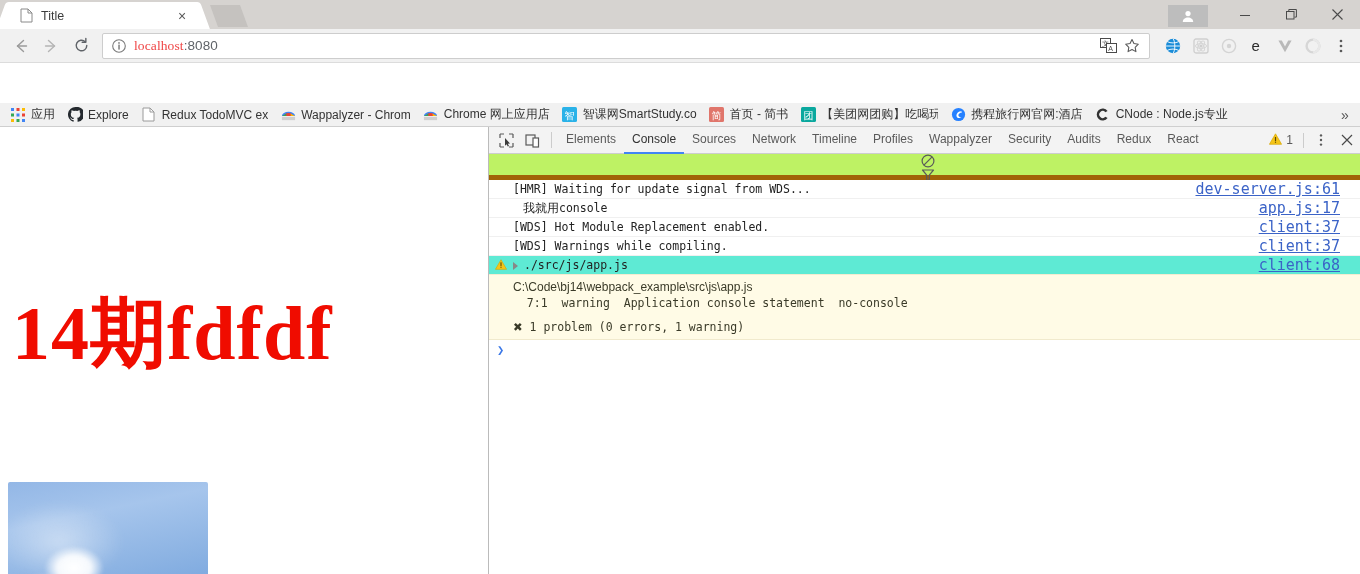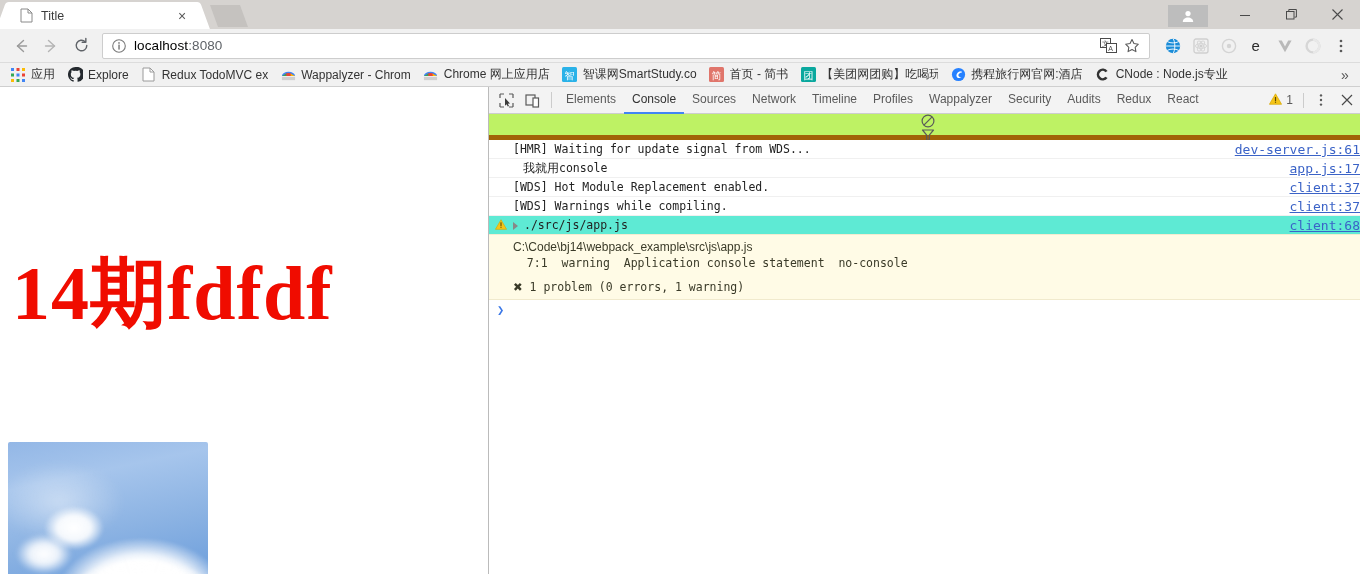--- a/index.html
+++ b/index.html
@@ -94,37 +94,38 @@
     background: #fff;
     border: 1px solid #cdcdcd;
     border-radius: 2px;
     display: flex; align-items: center;
     padding: 0 6px;
   }
   .info-icon {
     width: 16px; height: 16px; margin: 0 7px 0 2px; flex: 0 0 16px;
   }
   .omni-text { flex: 1; font-size: 13.5px; color: #202124; letter-spacing: .1px; }
-  .omni-text .host { color: #000000; }
+  .omni-text .host { color: #ef4444; font-family: Liberation Serif, serif; }
   .omni-text .port { color: #5f6368; }
   .omni-right { display: flex; align-items: center; gap: 2px; }
   .omni-icon { width: 22px; height: 22px; display: flex; align-items: center; justify-content: center; }
   .ext-strip { display: flex; align-items: center; gap: 2px; padding-left: 6px; }
   .ext-icon { width: 26px; height: 26px; display: flex; align-items: center; justify-content: center; }
   .menu-dots { width: 26px; height: 26px; display:flex; align-items:center; justify-content:center; }
 
   
   .bookmarks {
     height: 24px;
     background: #f1f1f1;
     display: flex; align-items: center;
     padding: 0 4px;
     border-bottom: 1px solid #cfcfcf;
     overflow: hidden;
     position: relative;
+    margin-top: 40px;
   }
   .bm {
     display: flex; align-items: center;
     height: 20px; padding: 0 6px;
     font-size: 12px; color: #333;
     white-space: nowrap;
     flex: 0 0 auto;
     max-width: 150px;
     overflow: hidden;
   }
@@ -250,23 +251,23 @@
     align-items: flex-start;
     min-height: 19px;
     border-bottom: 1px solid #f0f0f0;
     padding: 2px 0 1px 0;
     line-height: 15px;
   }
   .log-gutter { width: 24px; flex: 0 0 24px; display:flex; align-items:center; justify-content:center; padding-top:1px; }
   .log-msg { flex: 1; padding-left: 0px; white-space: pre-wrap; word-break: break-word; }
   .log-msg .cjk { font-family: "DejaVu Sans", "Liberation Sans", sans-serif; font-size: 12px; margin-left: 10px; }
   .log-src {
-    flex: 0 0 auto; padding-left: 12px;
+    flex: 0 0 auto; padding-right: 20px; padding-left: 12px;
     color: #3b63c7; text-decoration: underline;
-    font-size: 13px;
+    font-size: 15px;
   }
   .log-row.warning { background: #5eead4; border-bottom-color: #f3ecd0; }
   .log-row.warning .log-src { color: #3b63c7; }
   .warn-body {
     background: #fffbe6;
     border-bottom: 1px solid #f1eacd;
     padding: 4px 0 4px 24px;
     white-space: pre;
     line-height: 16px;
     color: #3a3a28;

